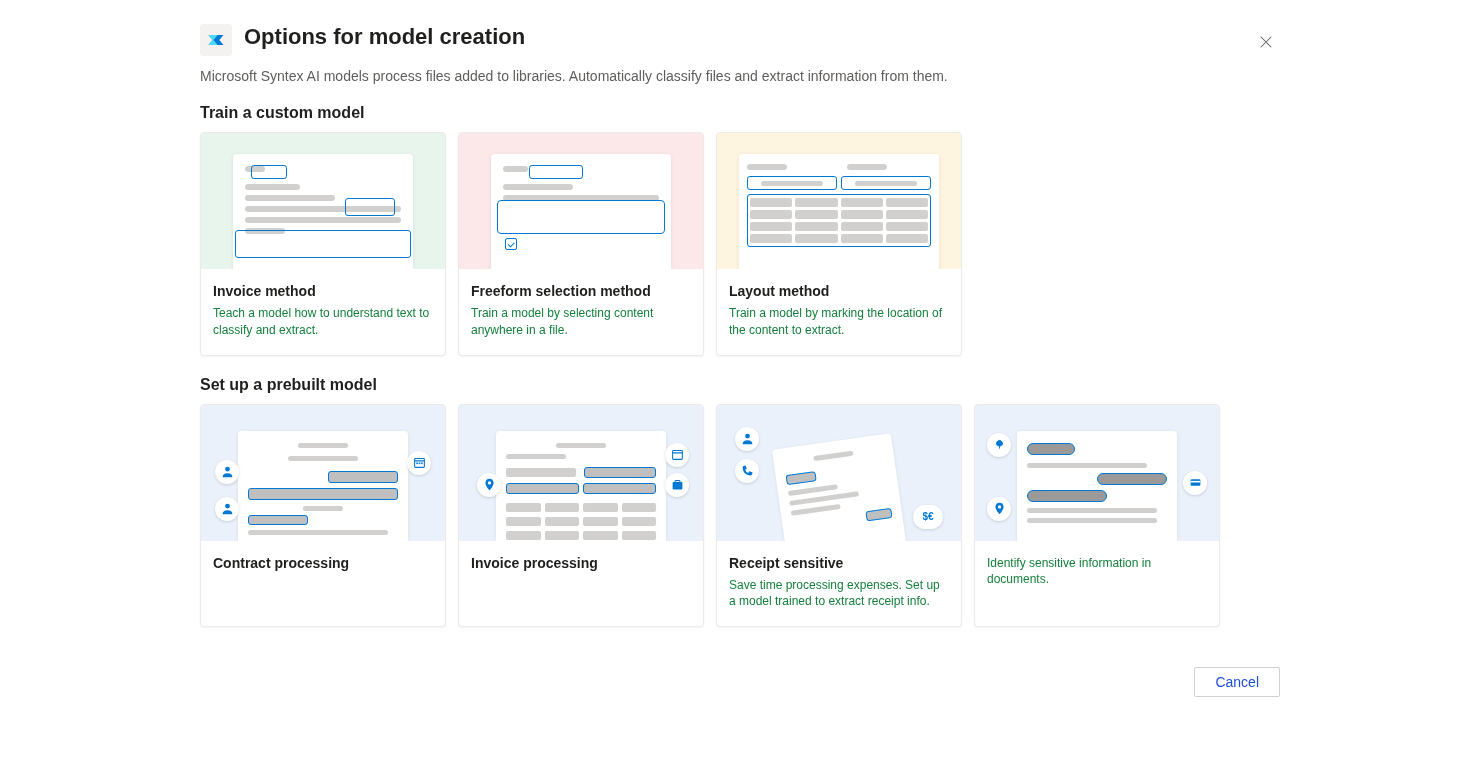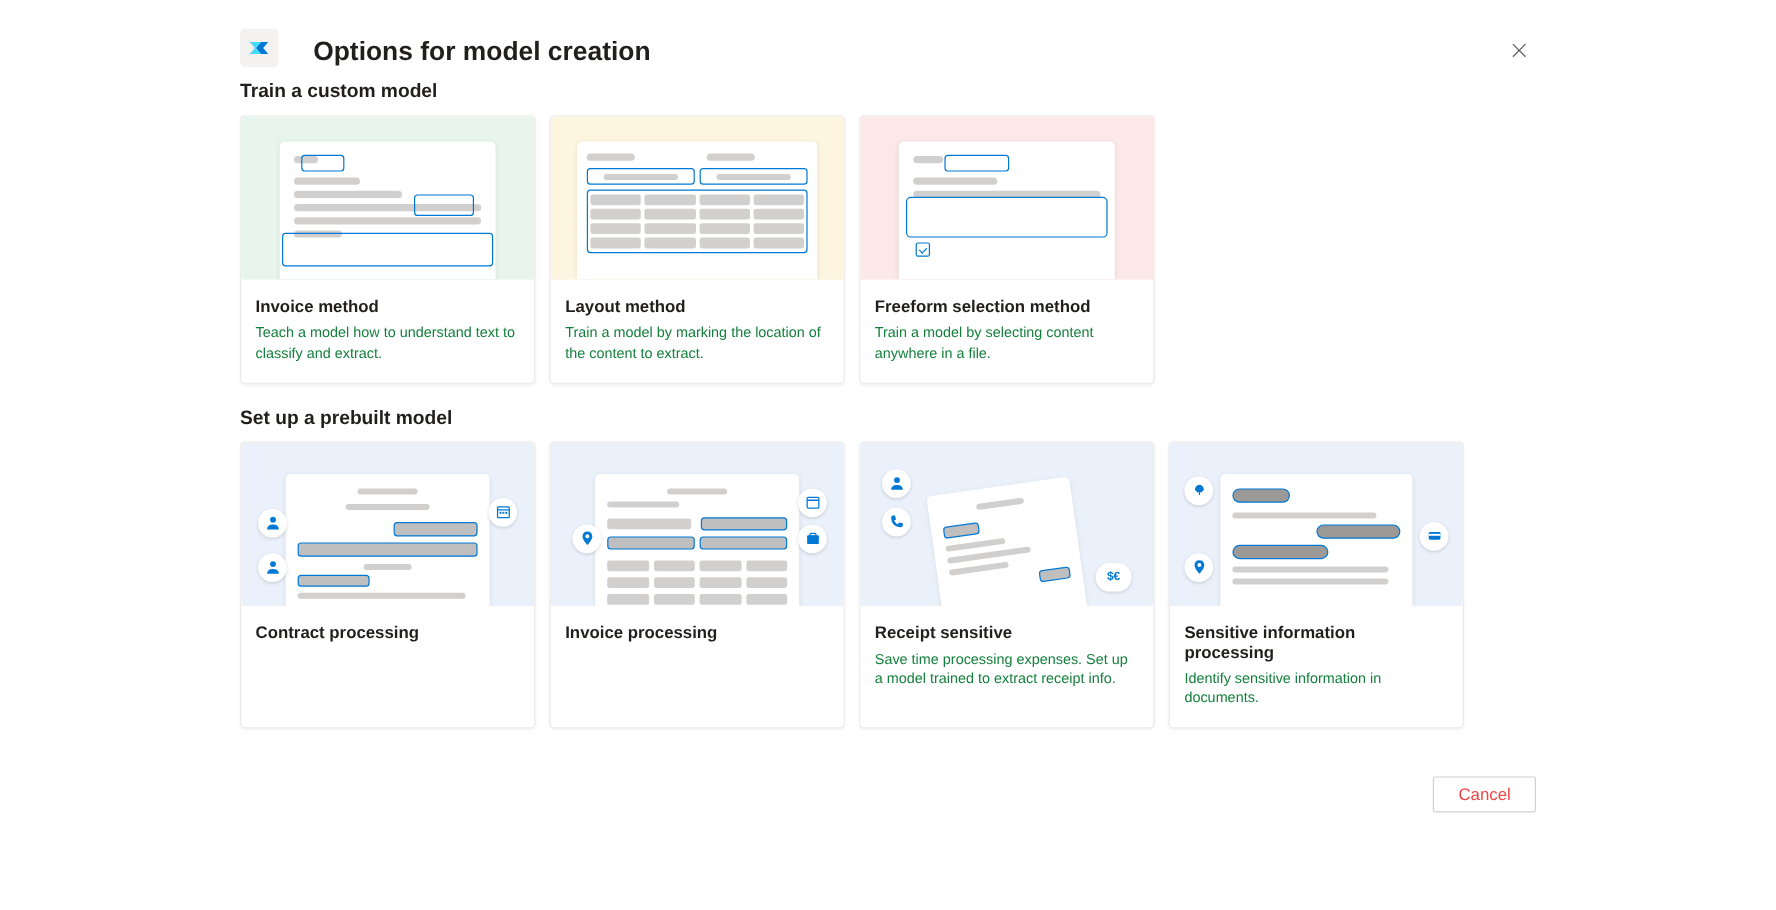--- a/index.html
+++ b/index.html
@@ -13,22 +13,22 @@
       color: #323130;
       width: 1480px;
       height: 758px;
       overflow: hidden;
     }
     .dialog {
       padding: 24px 200px 0 200px;
     }
     .header {
       display: flex;
-      align-items: flex-end;
-      gap: 29px;
+      align-items: flex-start;
+      gap: 12px;
       margin-bottom: 12px;
       position: relative;
     }
     .header-icon {
       width: 32px;
       height: 32px;
       background: #f3f2f1;
       border-radius: 4px;
       display: flex;
       align-items: center;
@@ -205,21 +205,21 @@
       justify-content: flex-end;
       padding: 20px 200px;
     }
     .cancel-btn {
       padding: 6px 20px;
       background: #ffffff;
       border: 1px solid #d1d1d1;
       border-radius: 2px;
       font-size: 14px;
       cursor: pointer;
-      color: #ef4444;
+      color: #1d4ed8;
     }
   </style>
 </head>
 <body>
 
 <div class="dialog">
 
   <div class="header">
     <div class="header-icon">
       <svg viewBox="0 0 24 24" width="20" height="20">
@@ -228,20 +228,21 @@
         </svg>
     </div>
     <h1>Options for model creation</h1>
     <button class="close-btn">
       <svg viewBox="0 0 16 16">
           <path d="M2 2 L14 14 M14 2 L2 14" stroke="#605e5c" stroke-width="1.2" fill="none"></path>
         </svg>
     </button>
   </div>
 
+  <p class="subtitle">Microsoft Syntex AI models process files added to libraries. Automatically classify files and extract information from them.</p>
 
   <h2 class="section-title">Train a custom model</h2>
   <div class="card-row">
 
     <div class="card">
       <div class="card-thumb thumb-green">
         <div class="thumb-doc teaching">
           <div class="gline"></div>
           <div class="hl hl1"></div>
           <div class="gline" style="margin-top:12px;"></div>
@@ -249,20 +250,37 @@
           <div class="gline"></div>
           <div class="gline"></div>
           <div class="gline"></div>
           <div class="hl hl2"></div>
           <div class="hl hl3"></div>
         </div>
       </div>
       <div class="card-body">
         <div class="card-title">Invoice method</div>
         <div class="card-desc">Teach a model how to understand text to classify and extract.</div>
+      </div>
+    </div>
+
+    <div class="card">
+      <div class="card-thumb thumb-pink">
+        <div class="thumb-doc freeform">
+          <div class="gline"></div>
+          <div class="hl hl-a"></div>
+          <div class="gline" style="margin-top:12px;"></div>
+          <div class="gline"></div>
+          <div class="hl hl-b"></div>
+          <div class="check"></div>
+        </div>
+      </div>
+      <div class="card-body">
+        <div class="card-title">Freeform selection method</div>
+        <div class="card-desc">Train a model by selecting content anywhere in a file.</div>
       </div>
     </div>
 
     <div class="card">
       <div class="card-thumb thumb-cream">
         <div class="thumb-doc wide layout-thumb">
           <div class="lt-top">
               <div class="gblock"></div>
               <div class="gblock"></div>
             </div>
@@ -293,37 +311,20 @@
               <div class="gblock"></div>
           </div>
         </div>
       </div>
       <div class="card-body">
         <div class="card-title">Layout method</div>
         <div class="card-desc">Train a model by marking the location of the content to extract.</div>
       </div>
     </div>
 
-    <div class="card">
-      <div class="card-thumb thumb-pink">
-        <div class="thumb-doc freeform">
-          <div class="gline"></div>
-          <div class="hl hl-a"></div>
-          <div class="gline" style="margin-top:12px;"></div>
-          <div class="gline"></div>
-          <div class="hl hl-b"></div>
-          <div class="check"></div>
-        </div>
-      </div>
-      <div class="card-body">
-        <div class="card-title">Freeform selection method</div>
-        <div class="card-desc">Train a model by selecting content anywhere in a file.</div>
-      </div>
-    </div>
-
   </div>
 
   <h2 class="section-title">Set up a prebuilt model</h2>
   <div class="card-row">
 
     <div class="card">
       <div class="card-thumb thumb-blue">
         <div class="pb-doc">
           <div class="gline" style="width:50px;margin:0 auto 8px;"></div>
           <div class="gline" style="width:70px;margin:0 auto 10px;"></div>
@@ -487,21 +488,20 @@
             </svg>
           </div>
         <div class="badge" style="left:12px;top:92px;">
             <svg viewBox="0 0 16 16">
               <path d="M8 1 C5 1 3 3 3 6 C3 10 8 15 8 15 C8 15 13 10 13 6 C13 3 11 1 8 1 Z"></path>
               <circle cx="8" cy="6" r="2" fill="#fff"></circle>
             </svg>
           </div>
       </div>
       <div class="card-body">
-        <div class="card-title">Sensitive information processing</div>
         <div class="card-desc">Identify sensitive information in documents.</div>
       </div>
     </div>
 
   </div>
 </div>
 
 <div class="footer">
   <button class="cancel-btn">Cancel</button>
 </div>

